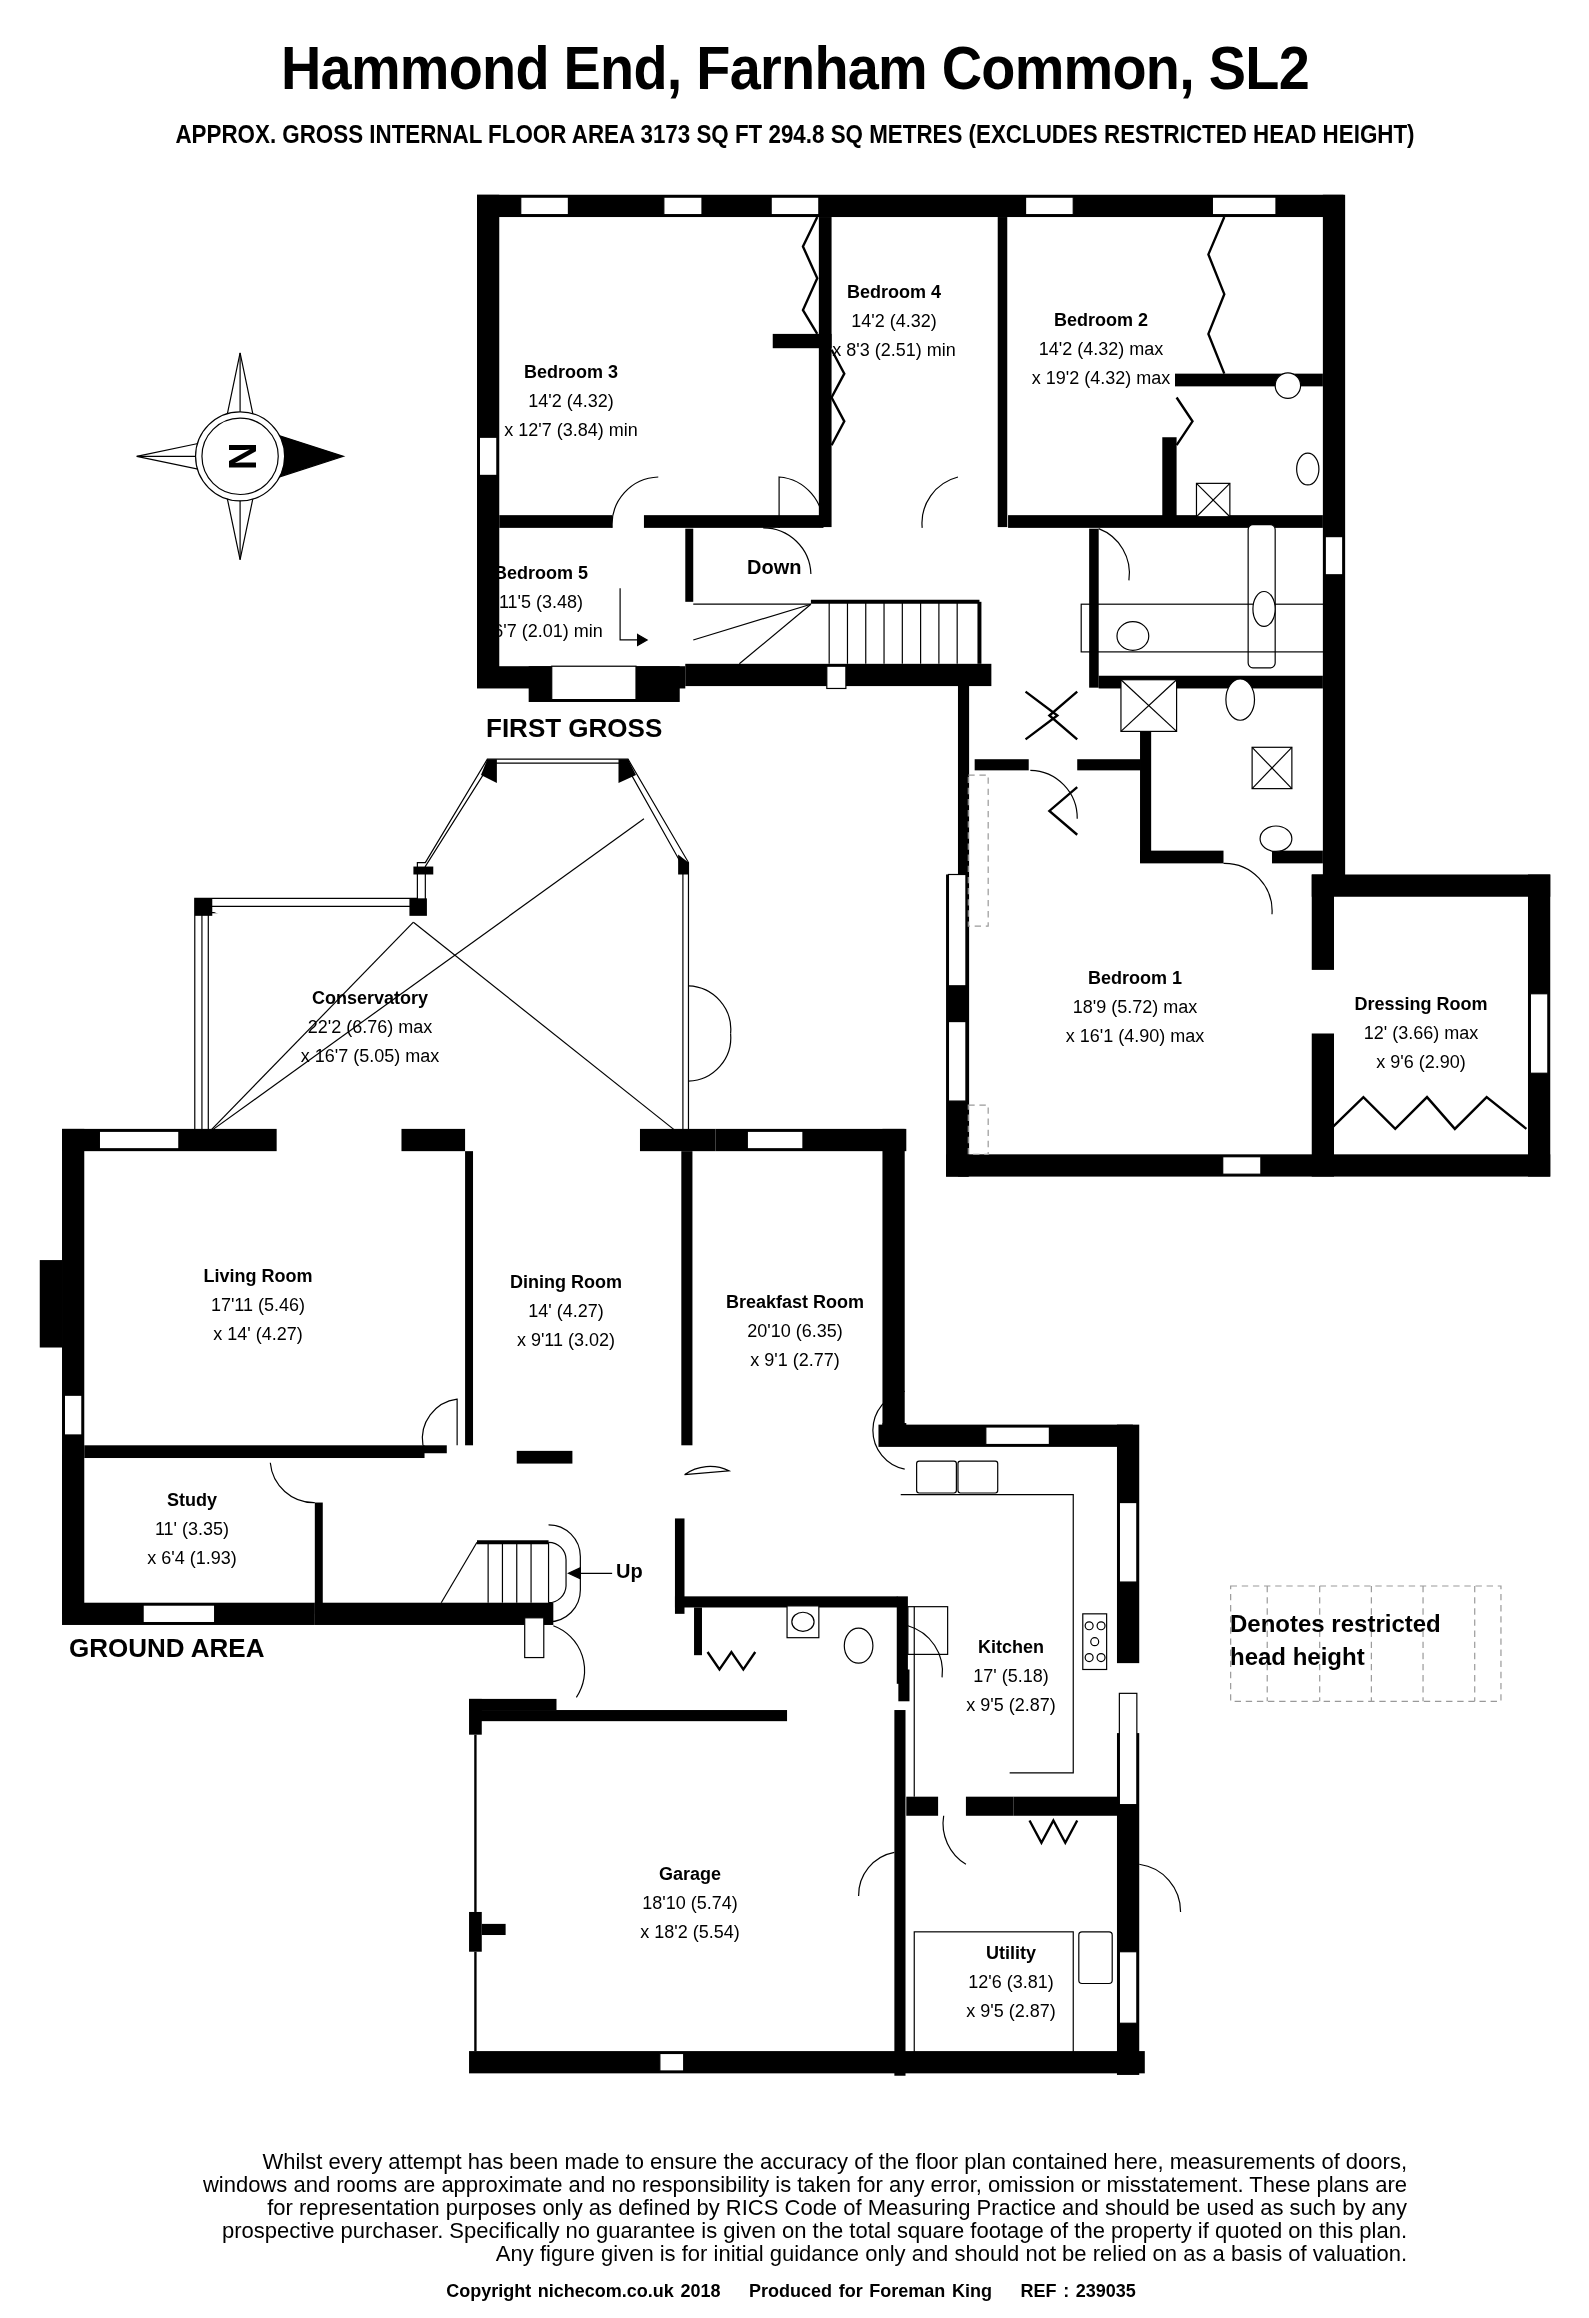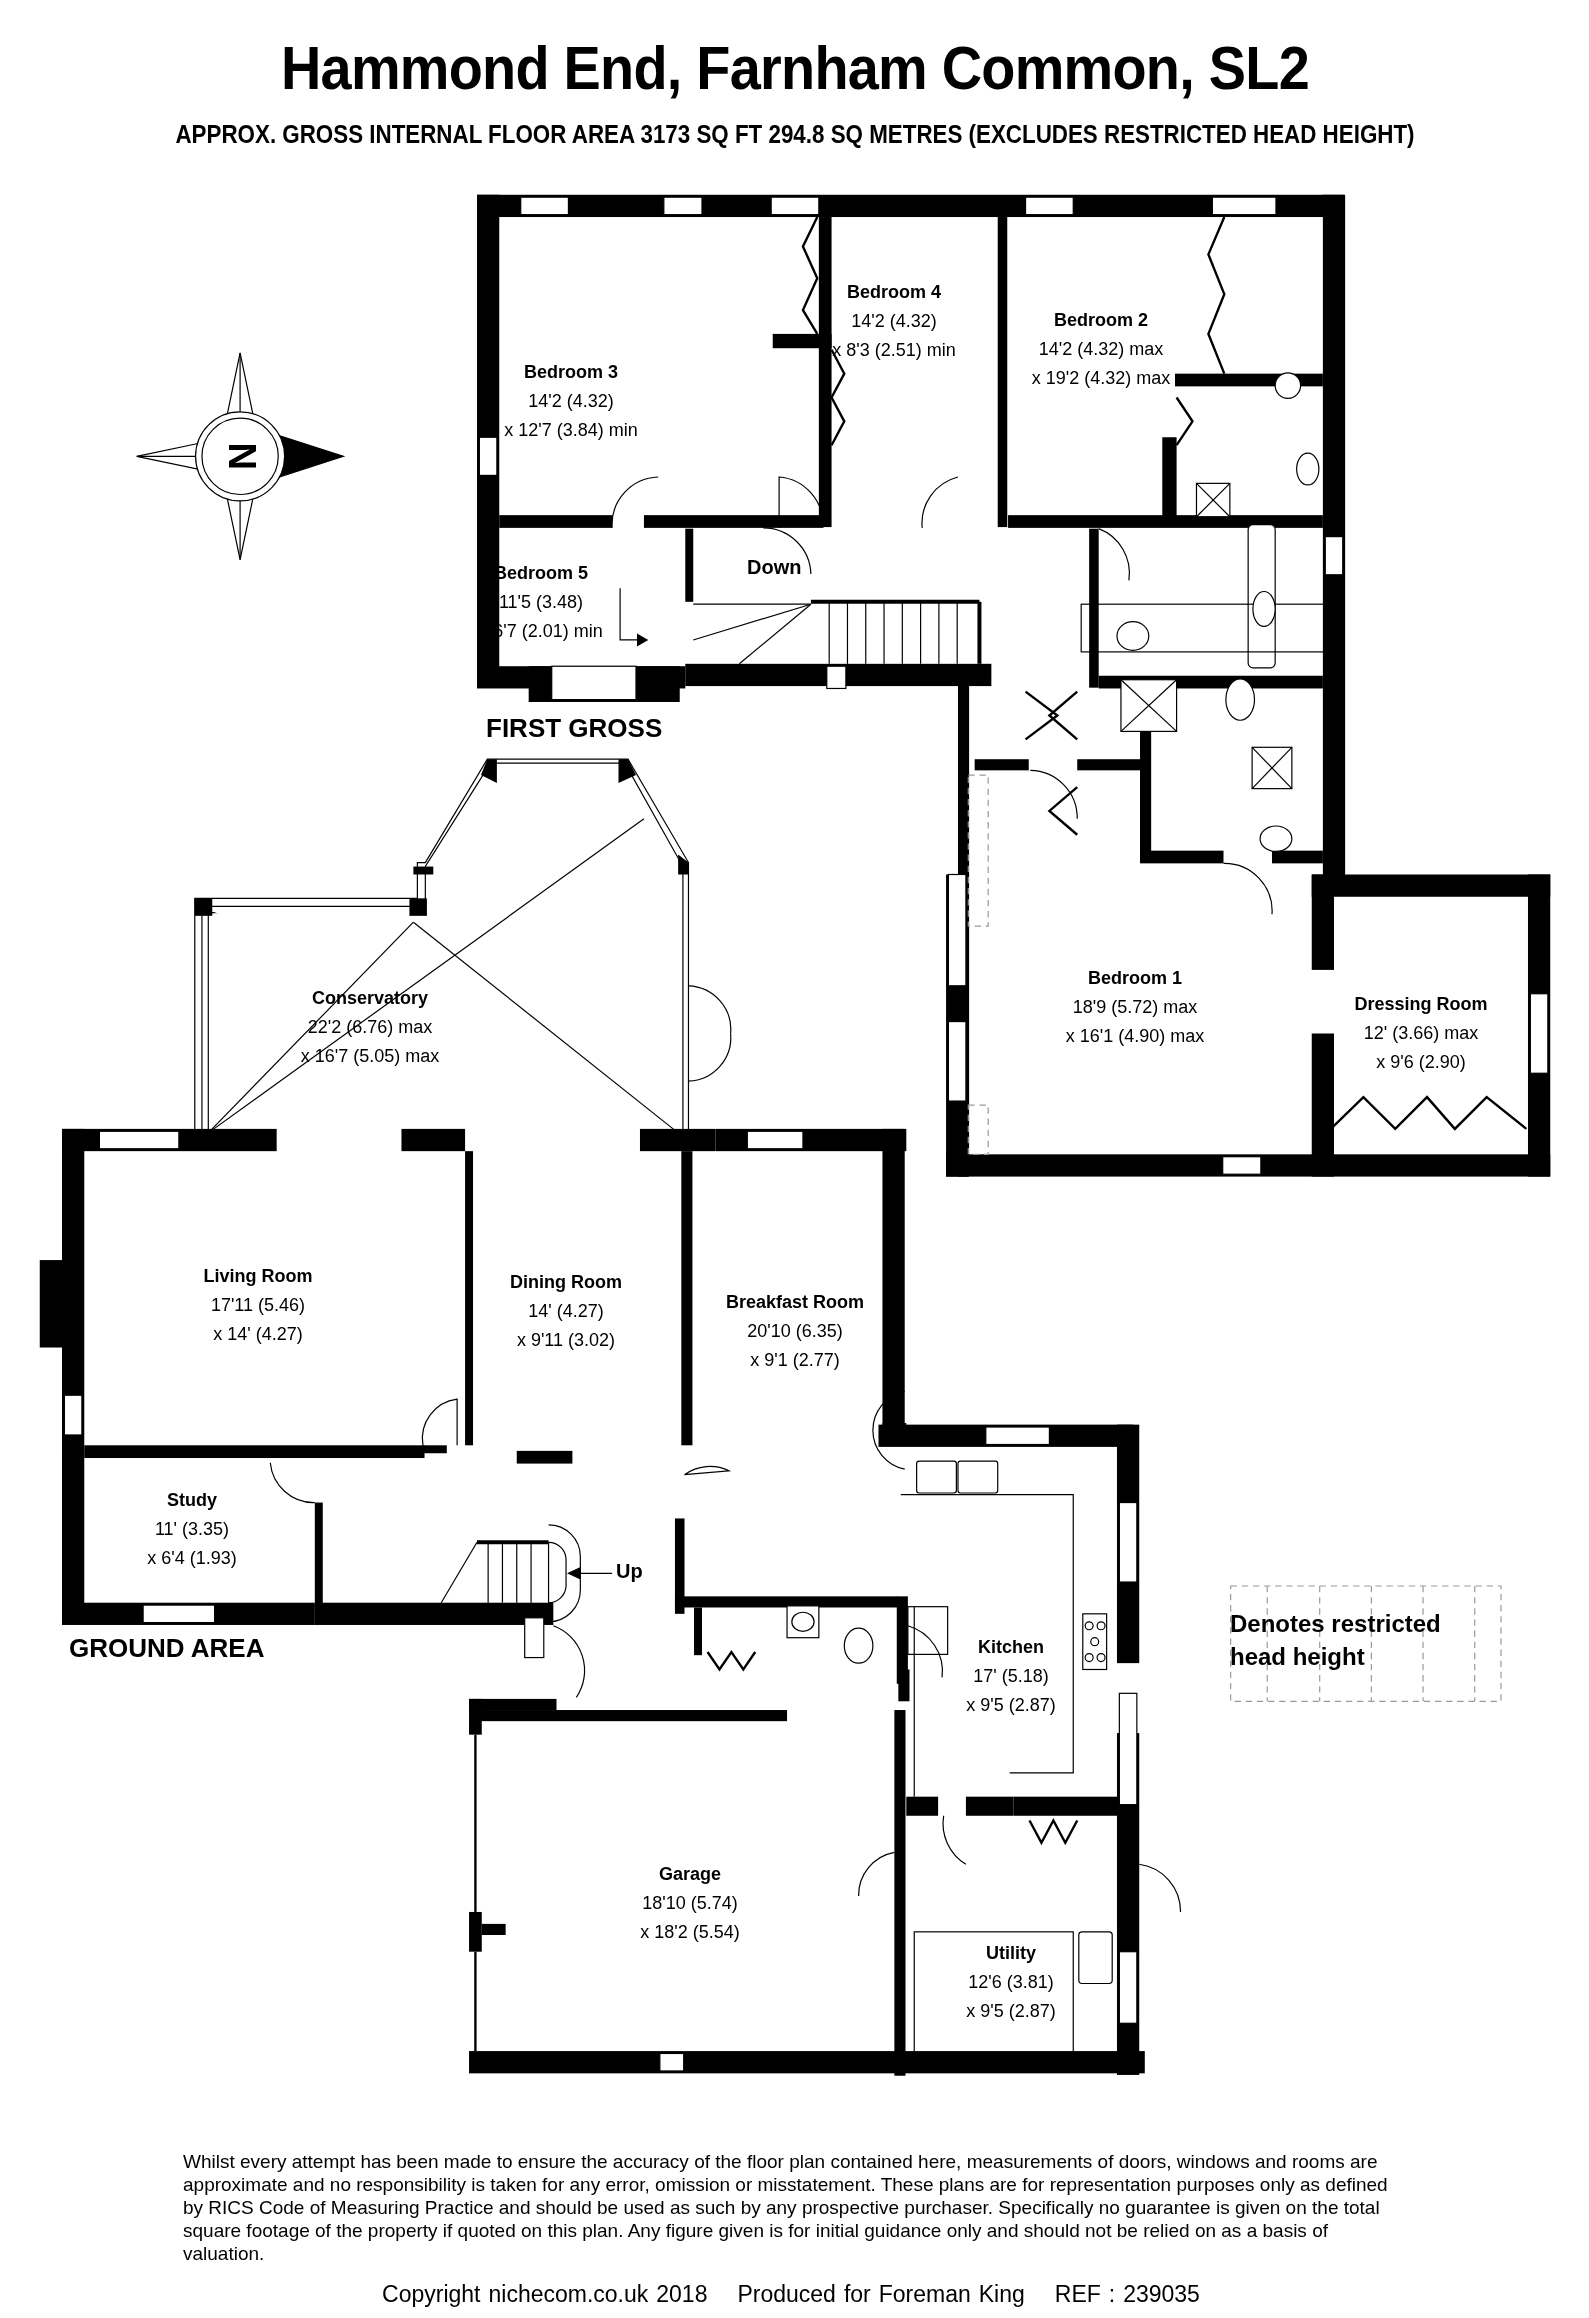--- a/index.html
+++ b/index.html
@@ -6,22 +6,22 @@
   body{width:1590px;height:2319px;position:relative;overflow:hidden;font-family:"Liberation Sans",sans-serif;color:#000;}
   .title{position:absolute;left:0;width:1590px;top:32px;text-align:center;font-weight:bold;font-size:62px;letter-spacing:-0.8px;transform:scaleX(0.9);}
   .subtitle{position:absolute;left:0;width:1590px;top:119px;text-align:center;font-weight:bold;font-size:26px;transform:scaleX(0.86);}
   svg.plan{position:absolute;left:0;top:0;}
   .room-label{position:absolute;text-align:center;font-size:18px;line-height:29px;transform:translateX(-50%);white-space:nowrap;}
   .room-label .name{font-weight:bold;display:block;}
   .room-label .dim{display:block;}
   .floor-label{position:absolute;font-weight:bold;font-size:26px;}
   .legend-text{position:absolute;left:1230px;top:1607px;width:270px;font-weight:bold;font-size:24px;line-height:33px;}
   .stair-label{position:absolute;font-weight:bold;font-size:20px;}
-  .disclaimer{position:absolute;left:183px;width:1224px;top:2150px;text-align:left;font-size:19px;line-height:23px;}
-  .footer{position:absolute;left:0;width:1582px;top:2281px;text-align:center;font-weight:normal;font-size:23px;word-spacing:1.6px;}
+  .disclaimer{position:absolute;left:183px;width:1224px;top:2150px;text-align:right;font-size:22px;line-height:23px;}
+  .footer{position:absolute;left:0;width:1582px;top:2281px;text-align:center;font-weight:bold;font-size:18px;word-spacing:1.6px;}
   .footer span{margin:0 11px;}
 </style>
 </head>
 <body>
 
 <div class="title">Hammond End, Farnham Common, SL2</div>
 <div class="subtitle">APPROX. GROSS INTERNAL FLOOR AREA 3173 SQ FT 294.8 SQ METRES (EXCLUDES RESTRICTED HEAD HEIGHT)</div>
 
 <svg class="plan" width="1590" height="2319" viewBox="0 0 2000 2917" xmlns="http://www.w3.org/2000/svg">
 

